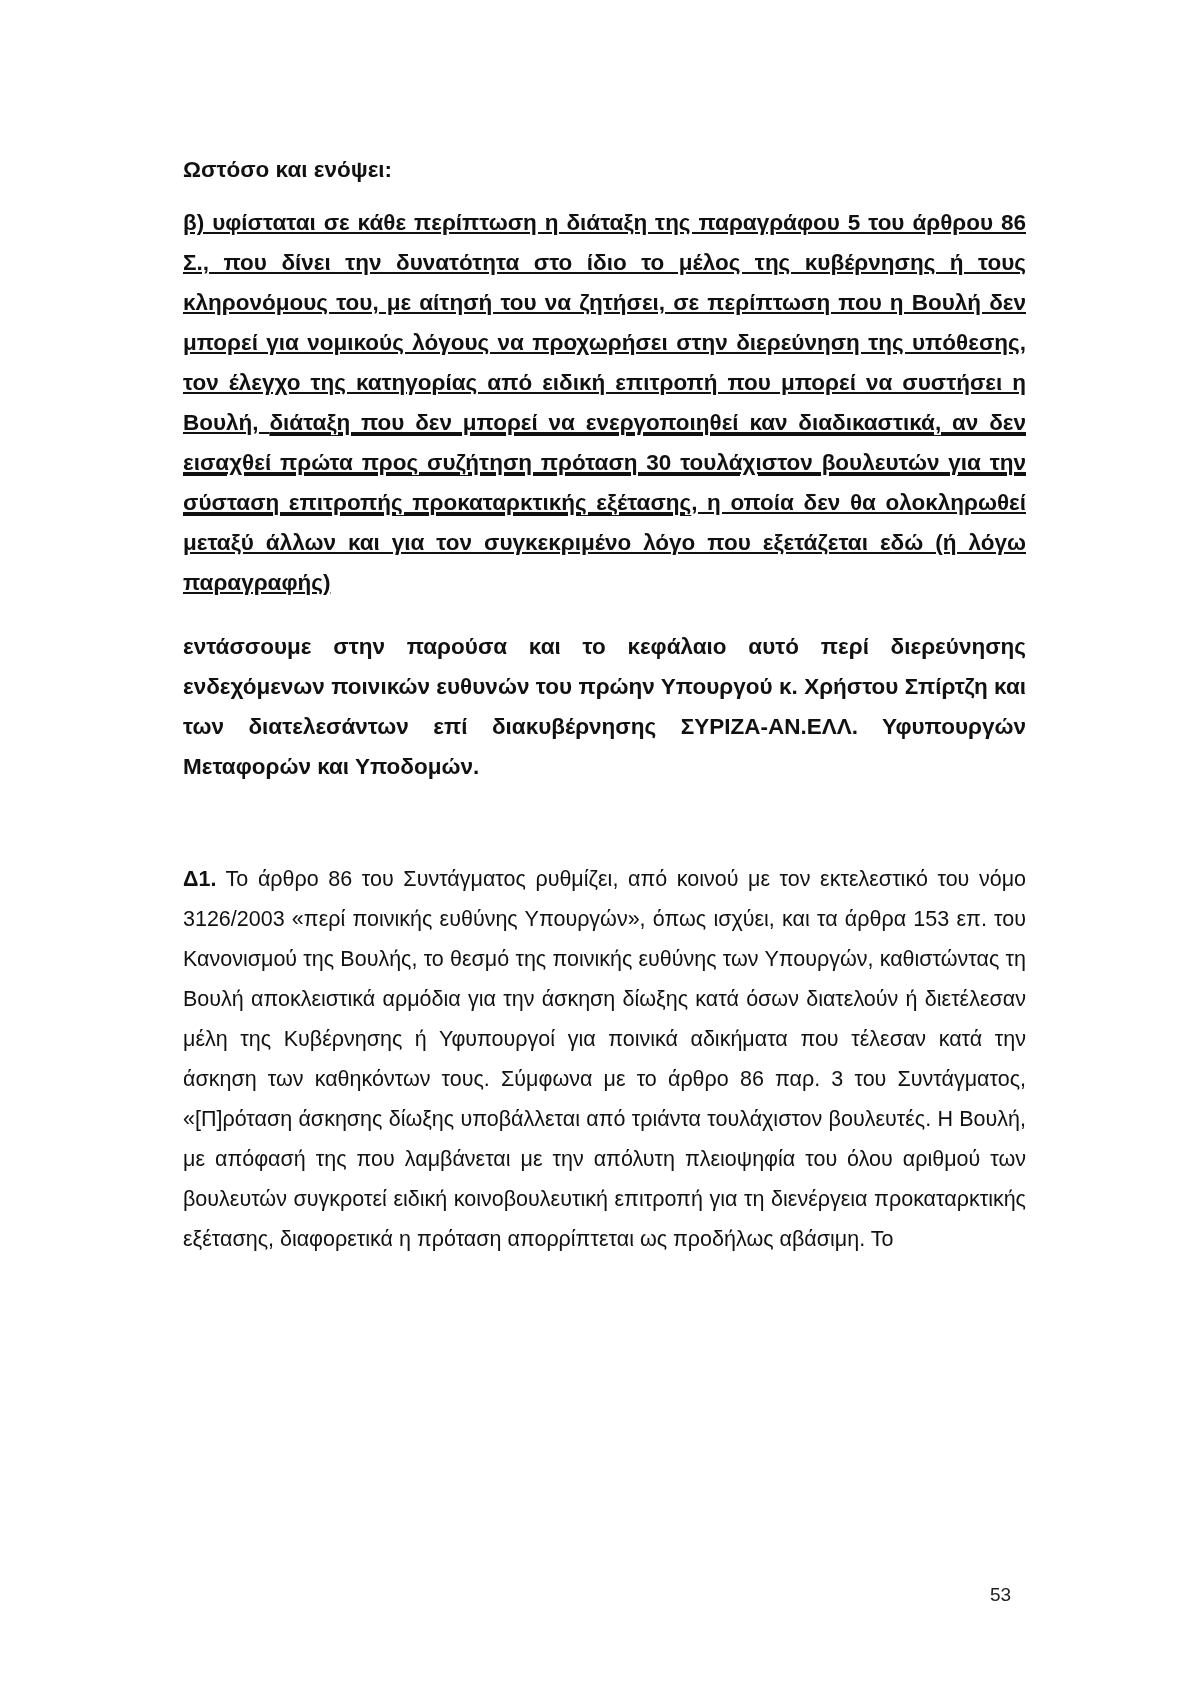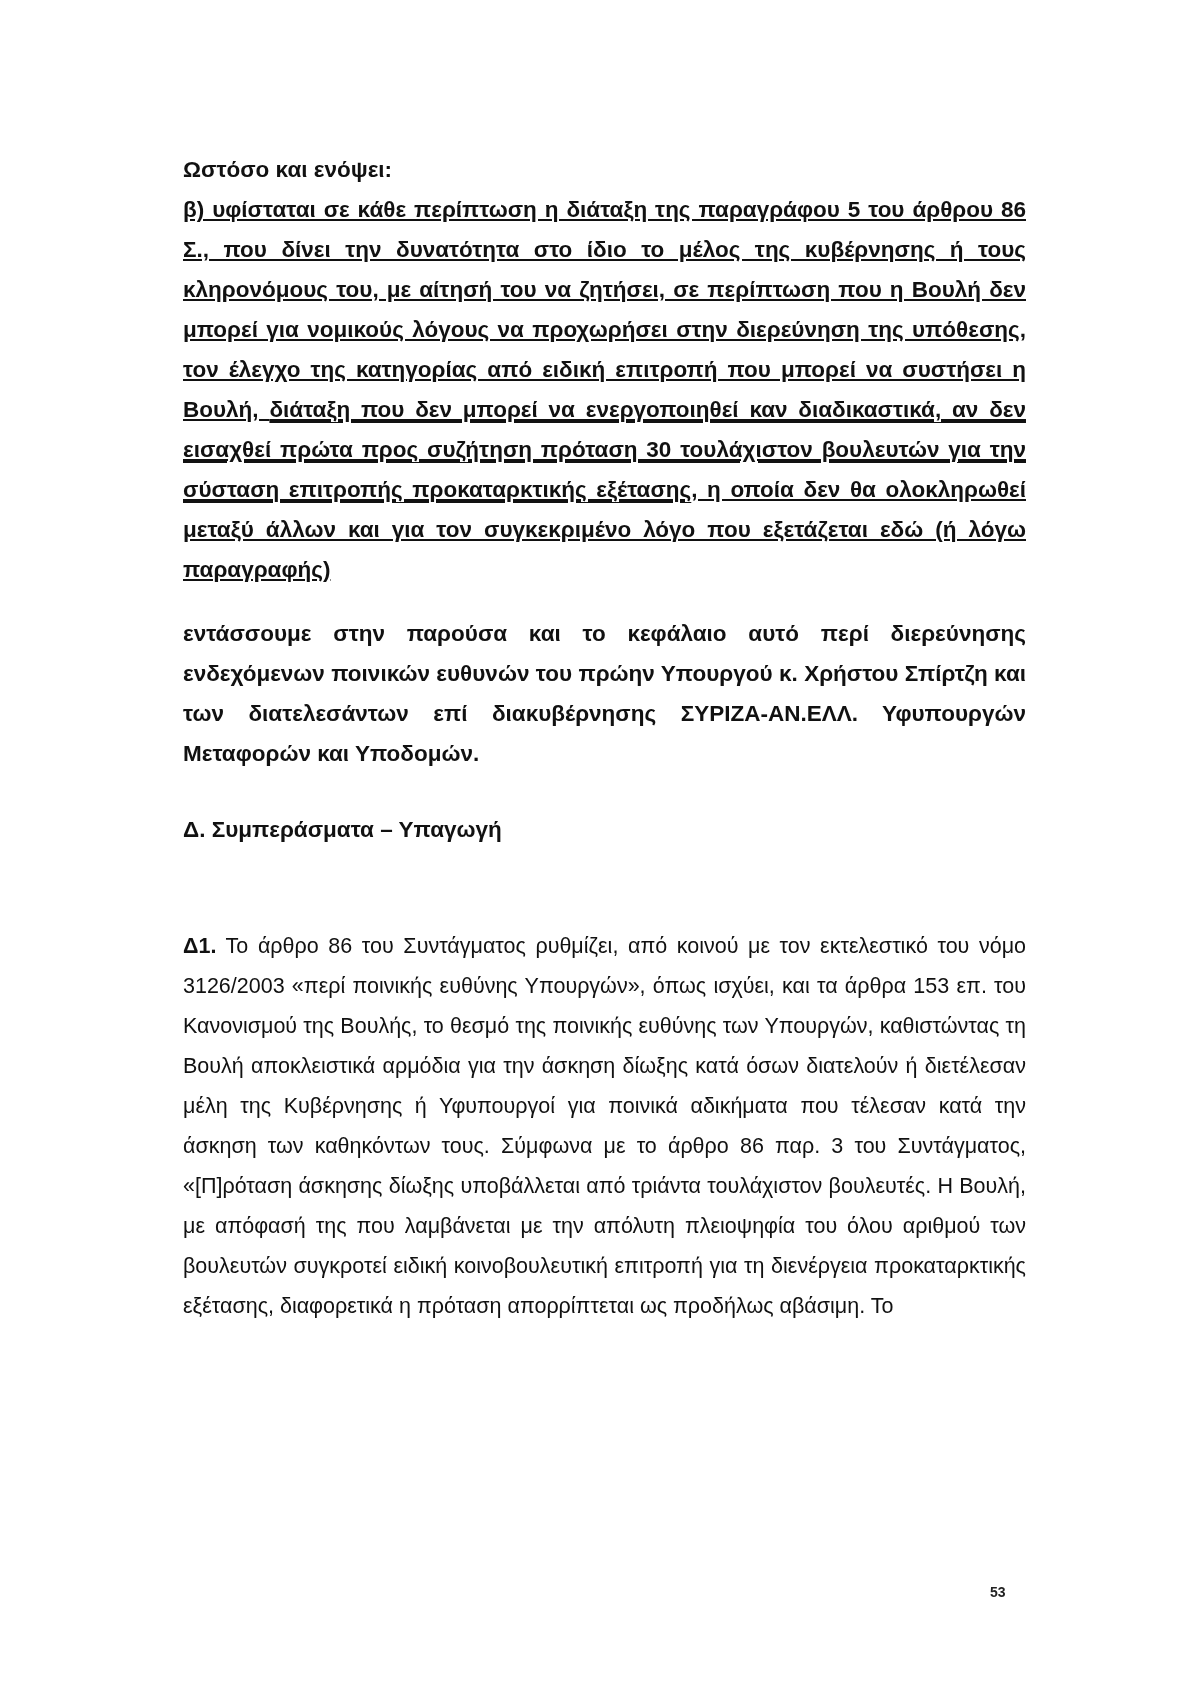--- a/index.html
+++ b/index.html
@@ -1,38 +1,37 @@
 <!DOCTYPE html>
 <html><head>
 <meta charset="utf-8">
 <style>
   html, body { margin: 0; padding: 0; background: #ffffff; }
   body { width: 1200px; height: 1697px; position: relative; overflow: hidden; color: #111; }
   .page { position: absolute; left: 183px; top: 150px; width: 843px; }
   .bold { font-family: "Liberation Sans", sans-serif; font-weight: bold; font-size: 22.5px; line-height: 40px; text-align: justify; }
   .plain { font-family: "Liberation Sans", sans-serif; font-size: 21.5px; line-height: 40px; text-align: justify; }
   p { margin: 0; }
-  .intro { margin-bottom: 0; }
+  .intro { margin-bottom: 13px; }
   .para-a { margin-bottom: 10px; }
   .para-b { margin-bottom: 24px; text-decoration: underline; }
-  .para-conc { margin-bottom: 36px; }
+  .para-conc { margin-bottom: 72px; }
   .heading { font-family: "Liberation Sans", sans-serif; font-weight: bold; font-size: 22.5px; line-height: 40px; margin-bottom: 76px; }
   .u { text-decoration: underline; text-underline-offset: 4px; }
   .lead { font-weight: bold; margin-top: 37px; }
-  .pagenum { position: absolute; left: 990px; top: 1584px; font-family: "Liberation Sans", sans-serif; font-size: 14px; color: #222; font-weight: bold; }
+  .pagenum { position: absolute; left: 990px; top: 1584px; font-family: "Liberation Sans", sans-serif; font-size: 19px; color: #222; }
 </style>
 </head>
 <body>
 
 <div class="page">
   <p class="bold intro">Ωστόσο και ενόψει:</p>
 
 
   <p class="bold para-b"><span>β) υφίσταται σε κάθε περίπτωση η διάταξη της παραγράφου 5 του άρθρου 86 Σ., που δίνει την δυνατότητα στο ίδιο το μέλος της κυβέρνησης ή τους κληρονόμους του, με αίτησή του να ζητήσει, σε περίπτωση που η Βουλή δεν μπορεί για νομικούς λόγους να προχωρήσει στην διερεύνηση της υπόθεσης, τον έλεγχο της κατηγορίας από ειδική επιτροπή που μπορεί να συστήσει η Βουλή, </span><span class="u">διάταξη που δεν μπορεί να ενεργοποιηθεί καν διαδικαστικά, αν δεν εισαχθεί πρώτα προς συζήτηση πρόταση 30 τουλάχιστον βουλευτών για την σύσταση επιτροπής προκαταρκτικής εξέτασης</span><span>, η οποία δεν θα ολοκληρωθεί μεταξύ άλλων και για τον συγκεκριμένο λόγο που εξετάζεται εδώ (ή λόγω παραγραφής)</span></p>
 
   <p class="bold para-conc">εντάσσουμε στην παρούσα και το κεφάλαιο αυτό περί διερεύνησης ενδεχόμενων ποινικών ευθυνών του πρώην Υπουργού κ. Χρήστου Σπίρτζη και των διατελεσάντων επί διακυβέρνησης ΣΥΡΙΖΑ-ΑΝ.ΕΛΛ. Υφυπουργών Μεταφορών και Υποδομών.</p>
 
-  <h2 class="heading">Δ. Συμπεράσματα – Υπαγωγή</h2>
 
   <p class="plain"><span class="lead">Δ1.</span><span> Το άρθρο 86 του Συντάγματος ρυθμίζει, από κοινού με τον εκτελεστικό του νόμο 3126/2003 «περί ποινικής ευθύνης Υπουργών», όπως ισχύει, και τα άρθρα 153 επ. του Κανονισμού της Βουλής, το θεσμό της ποινικής ευθύνης των Υπουργών, καθιστώντας τη Βουλή αποκλειστικά αρμόδια για την άσκηση δίωξης κατά όσων διατελούν ή διετέλεσαν μέλη της Κυβέρνησης ή Υφυπουργοί για ποινικά αδικήματα που τέλεσαν κατά την άσκηση των καθηκόντων τους. Σύμφωνα με το άρθρο 86 παρ. 3 του Συντάγματος, «[Π]ρόταση άσκησης δίωξης υποβάλλεται από τριάντα τουλάχιστον βουλευτές. Η Βουλή, με απόφασή της που λαμβάνεται με την απόλυτη πλειοψηφία του όλου αριθμού των βουλευτών συγκροτεί ειδική κοινοβουλευτική επιτροπή για τη διενέργεια προκαταρκτικής εξέτασης, διαφορετικά η πρόταση απορρίπτεται ως προδήλως αβάσιμη. Το</span></p>
 </div>
 
 <div class="pagenum">53</div>
 
 </body></html>

